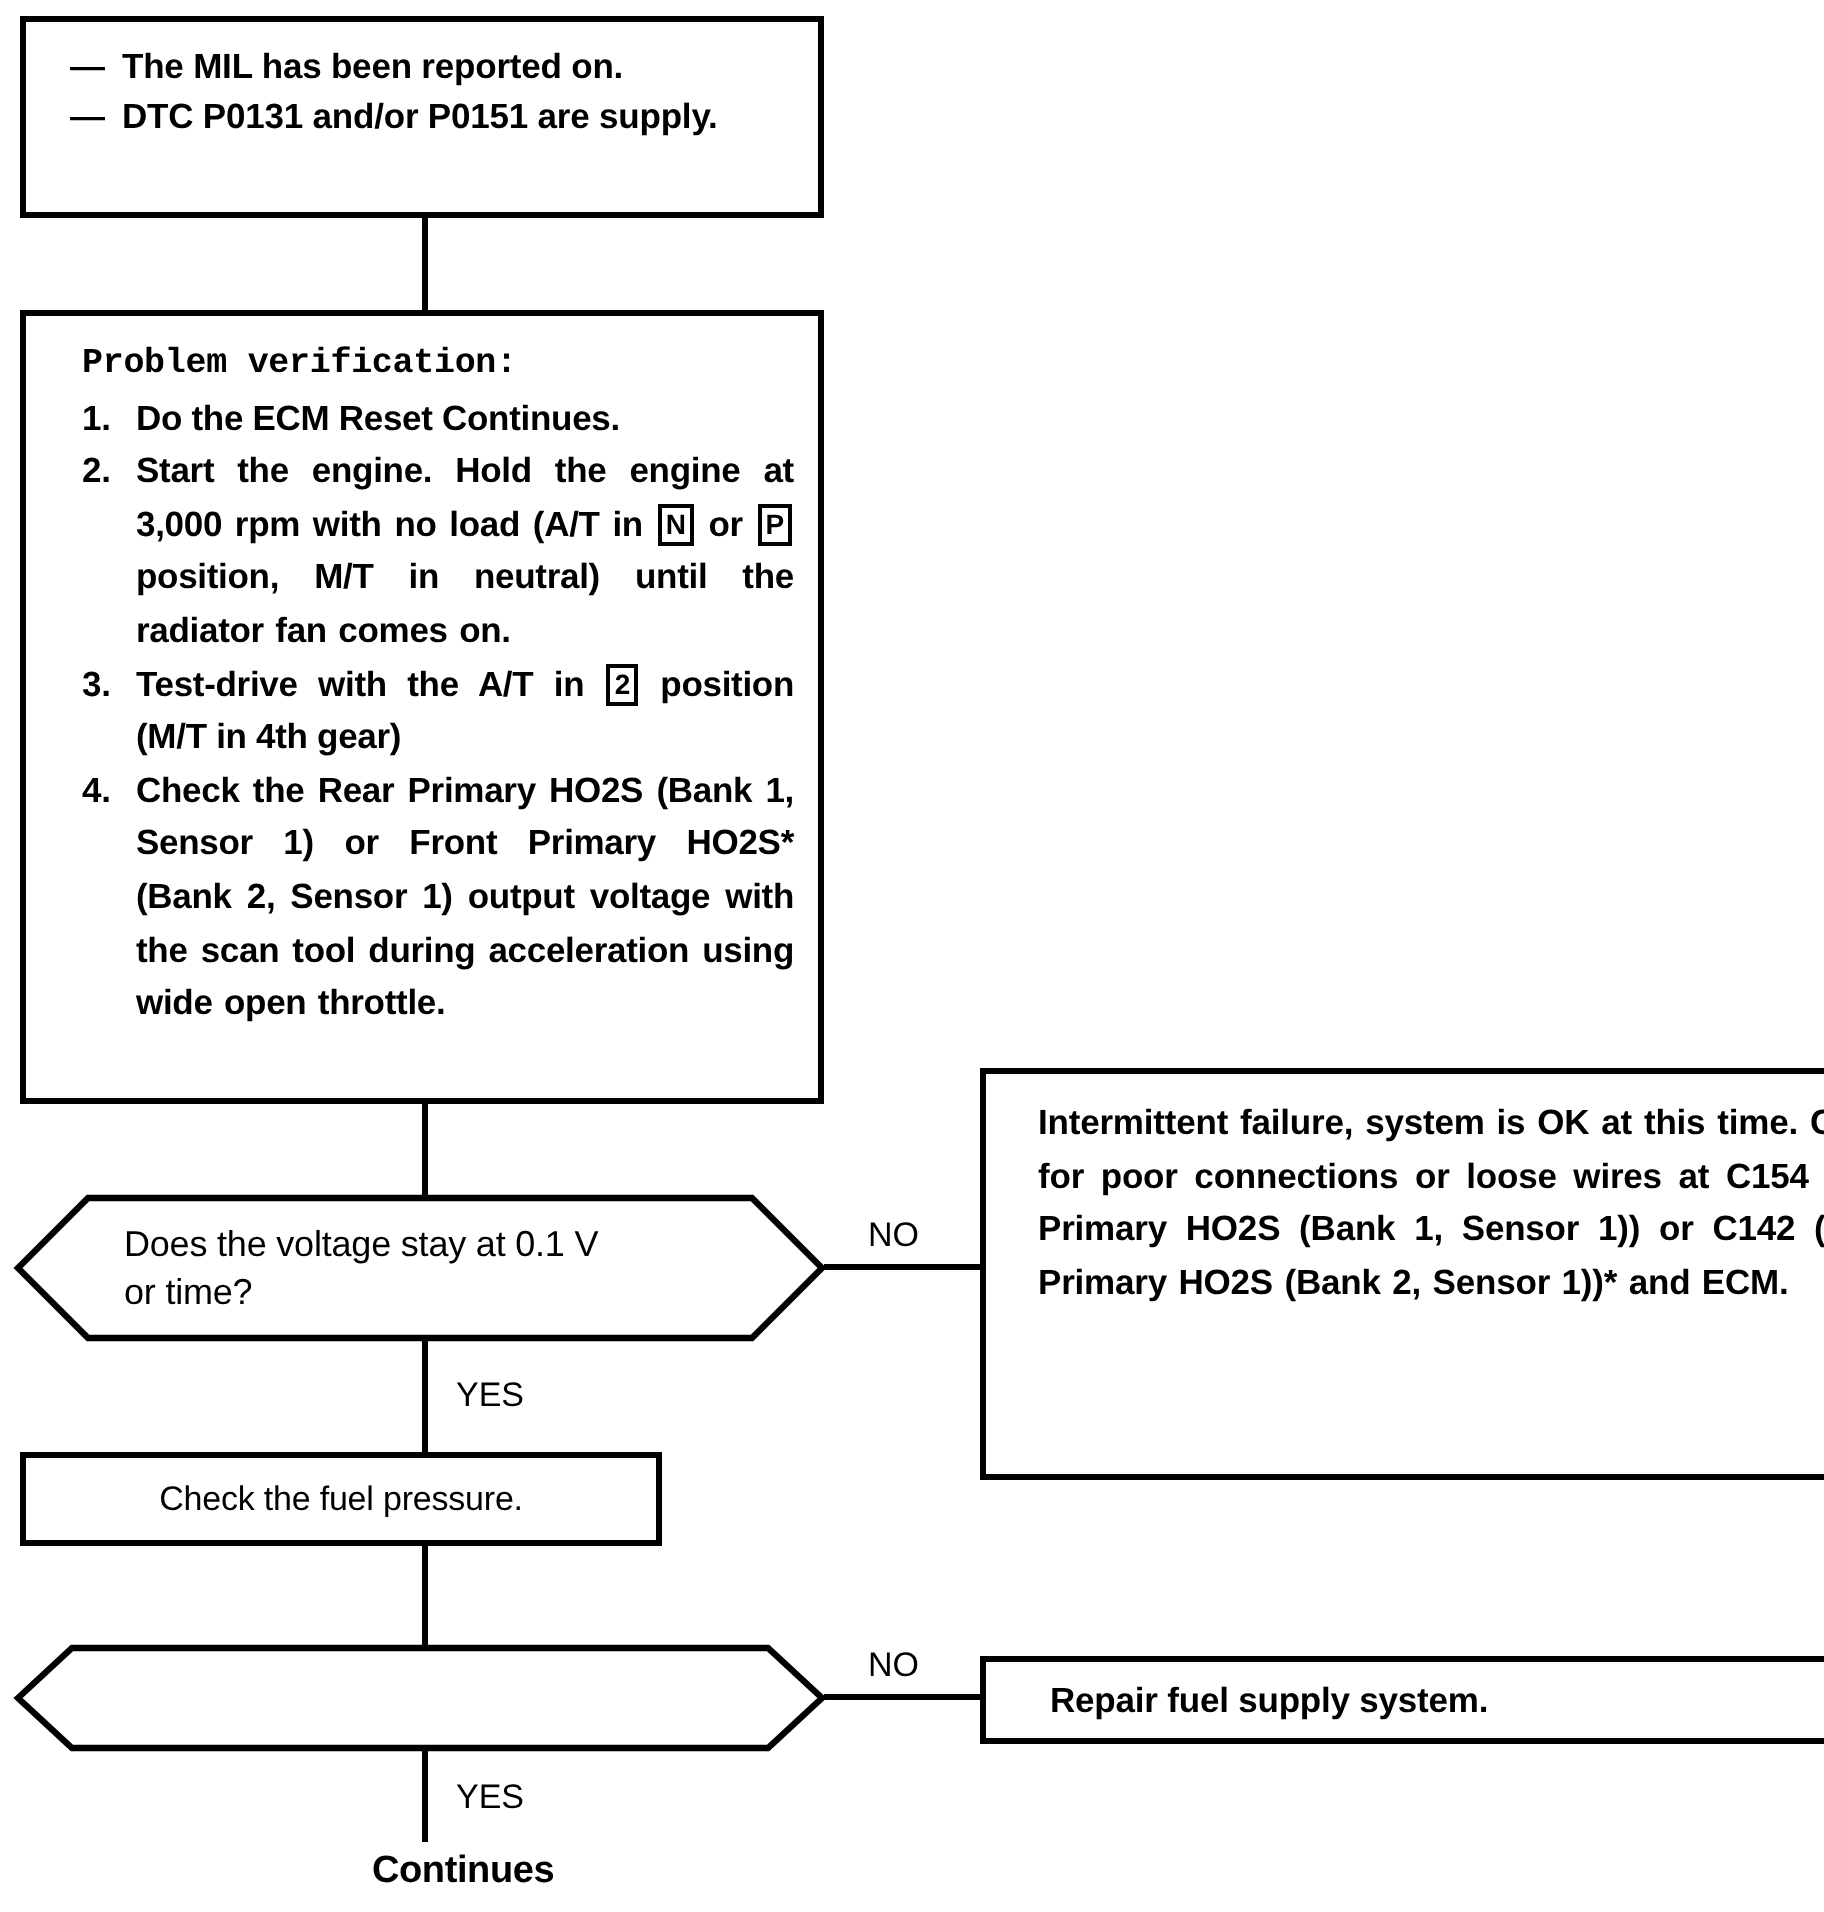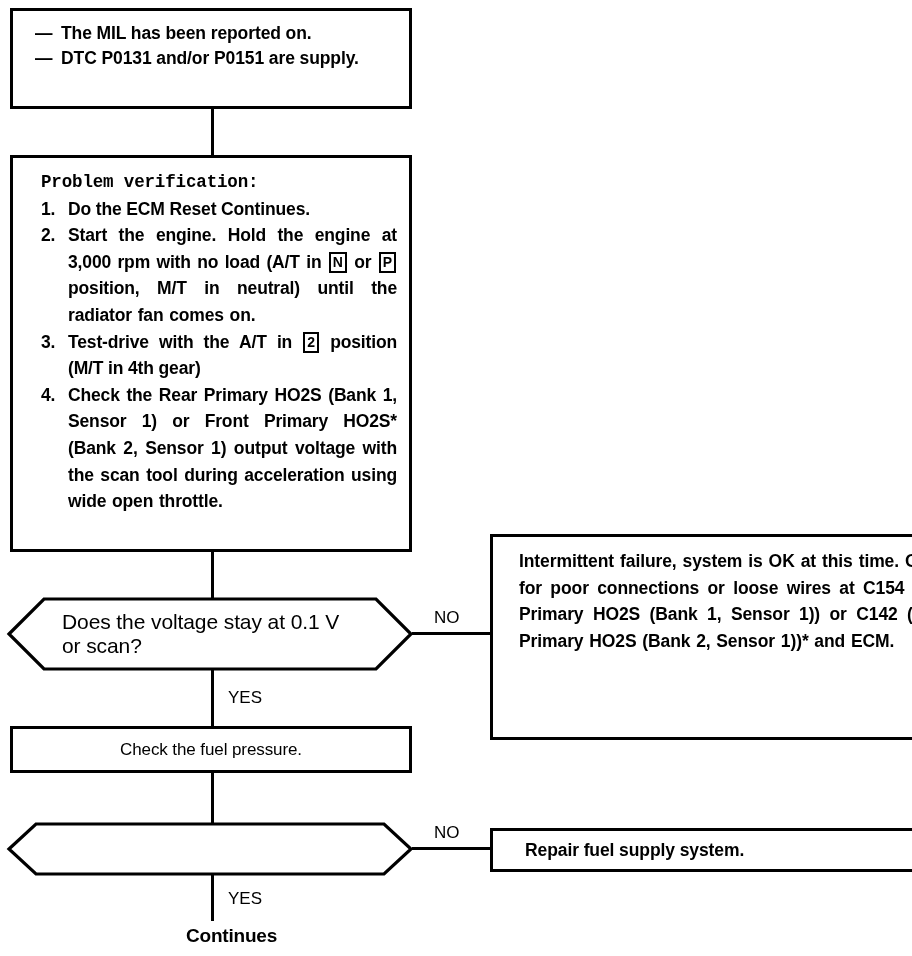--- a/index.html
+++ b/index.html
@@ -89,41 +89,41 @@
   .hex svg { display: block; width: 100%; height: 100%; }
   .hex-label {
     position: absolute;
     left: 56px;
     right: 56px;
     top: 0;
     bottom: 0;
     display: flex;
     flex-direction: column;
     justify-content: center;
-    font-size: 21px;
+    font-size: 18px;
     line-height: 24px;
     letter-spacing: -0.1px;
   }
   .hex-label.center { align-items: center; }
 
   #hex-voltage { left: 6px; top: 596px; width: 408px; height: 76px; }
   #hex-normal  { left: 6px; top: 821px; width: 408px; height: 56px; }
 
   
   #box-intermittent { left: 490px; top: 534px; width: 484px; height: 206px; }
   #interm-text {
     position: absolute;
     left: 26px; top: 11px; right: 14px;
     font-size: 17.5px;
     font-weight: bold;
     line-height: 26.6px;
     letter-spacing: -0.1px;
   }
 
-  #box-fuelpressure { left: 10px; top: 726px; width: 402px; height: 47px; }
+  #box-fuelpressure { left: 10px; top: 726px; width: 321px; height: 47px; }
   #fuelpressure-text {
     position: absolute;
     left: 0; right: 0; top: 0; bottom: 0;
     display: flex; align-items: center; justify-content: center;
     font-size: 17px;
     letter-spacing: -0.1px;
   }
 
   #box-repair { left: 490px; top: 828px; width: 488px; height: 44px; }
   #repair-text {
@@ -223,21 +223,21 @@
   </div>
 
   <div class="vline" id="conn-2"></div>
 
   <div class="hex" id="hex-voltage">
     <svg viewBox="0 0 408 76" preserveAspectRatio="none" aria-hidden="true">
       <polygon points="3,38 38,3 370,3 405,38 370,73 38,73" fill="#ffffff" stroke="#000000" stroke-width="3.2" stroke-linejoin="miter"></polygon>
     </svg>
     <div class="hex-label">
       <div>Does the voltage stay at 0.1 V</div>
-      <div>or scan?</div>
+      <div>or time?</div>
     </div>
   </div>
 
   <div class="hline" id="conn-no1"></div>
   <div class="branch-label" id="label-no-1">NO</div>
 
   <div class="vline" id="conn-3"></div>
   <div class="branch-label" id="label-yes-1">YES</div>
 
   <div class="box" id="box-intermittent">

